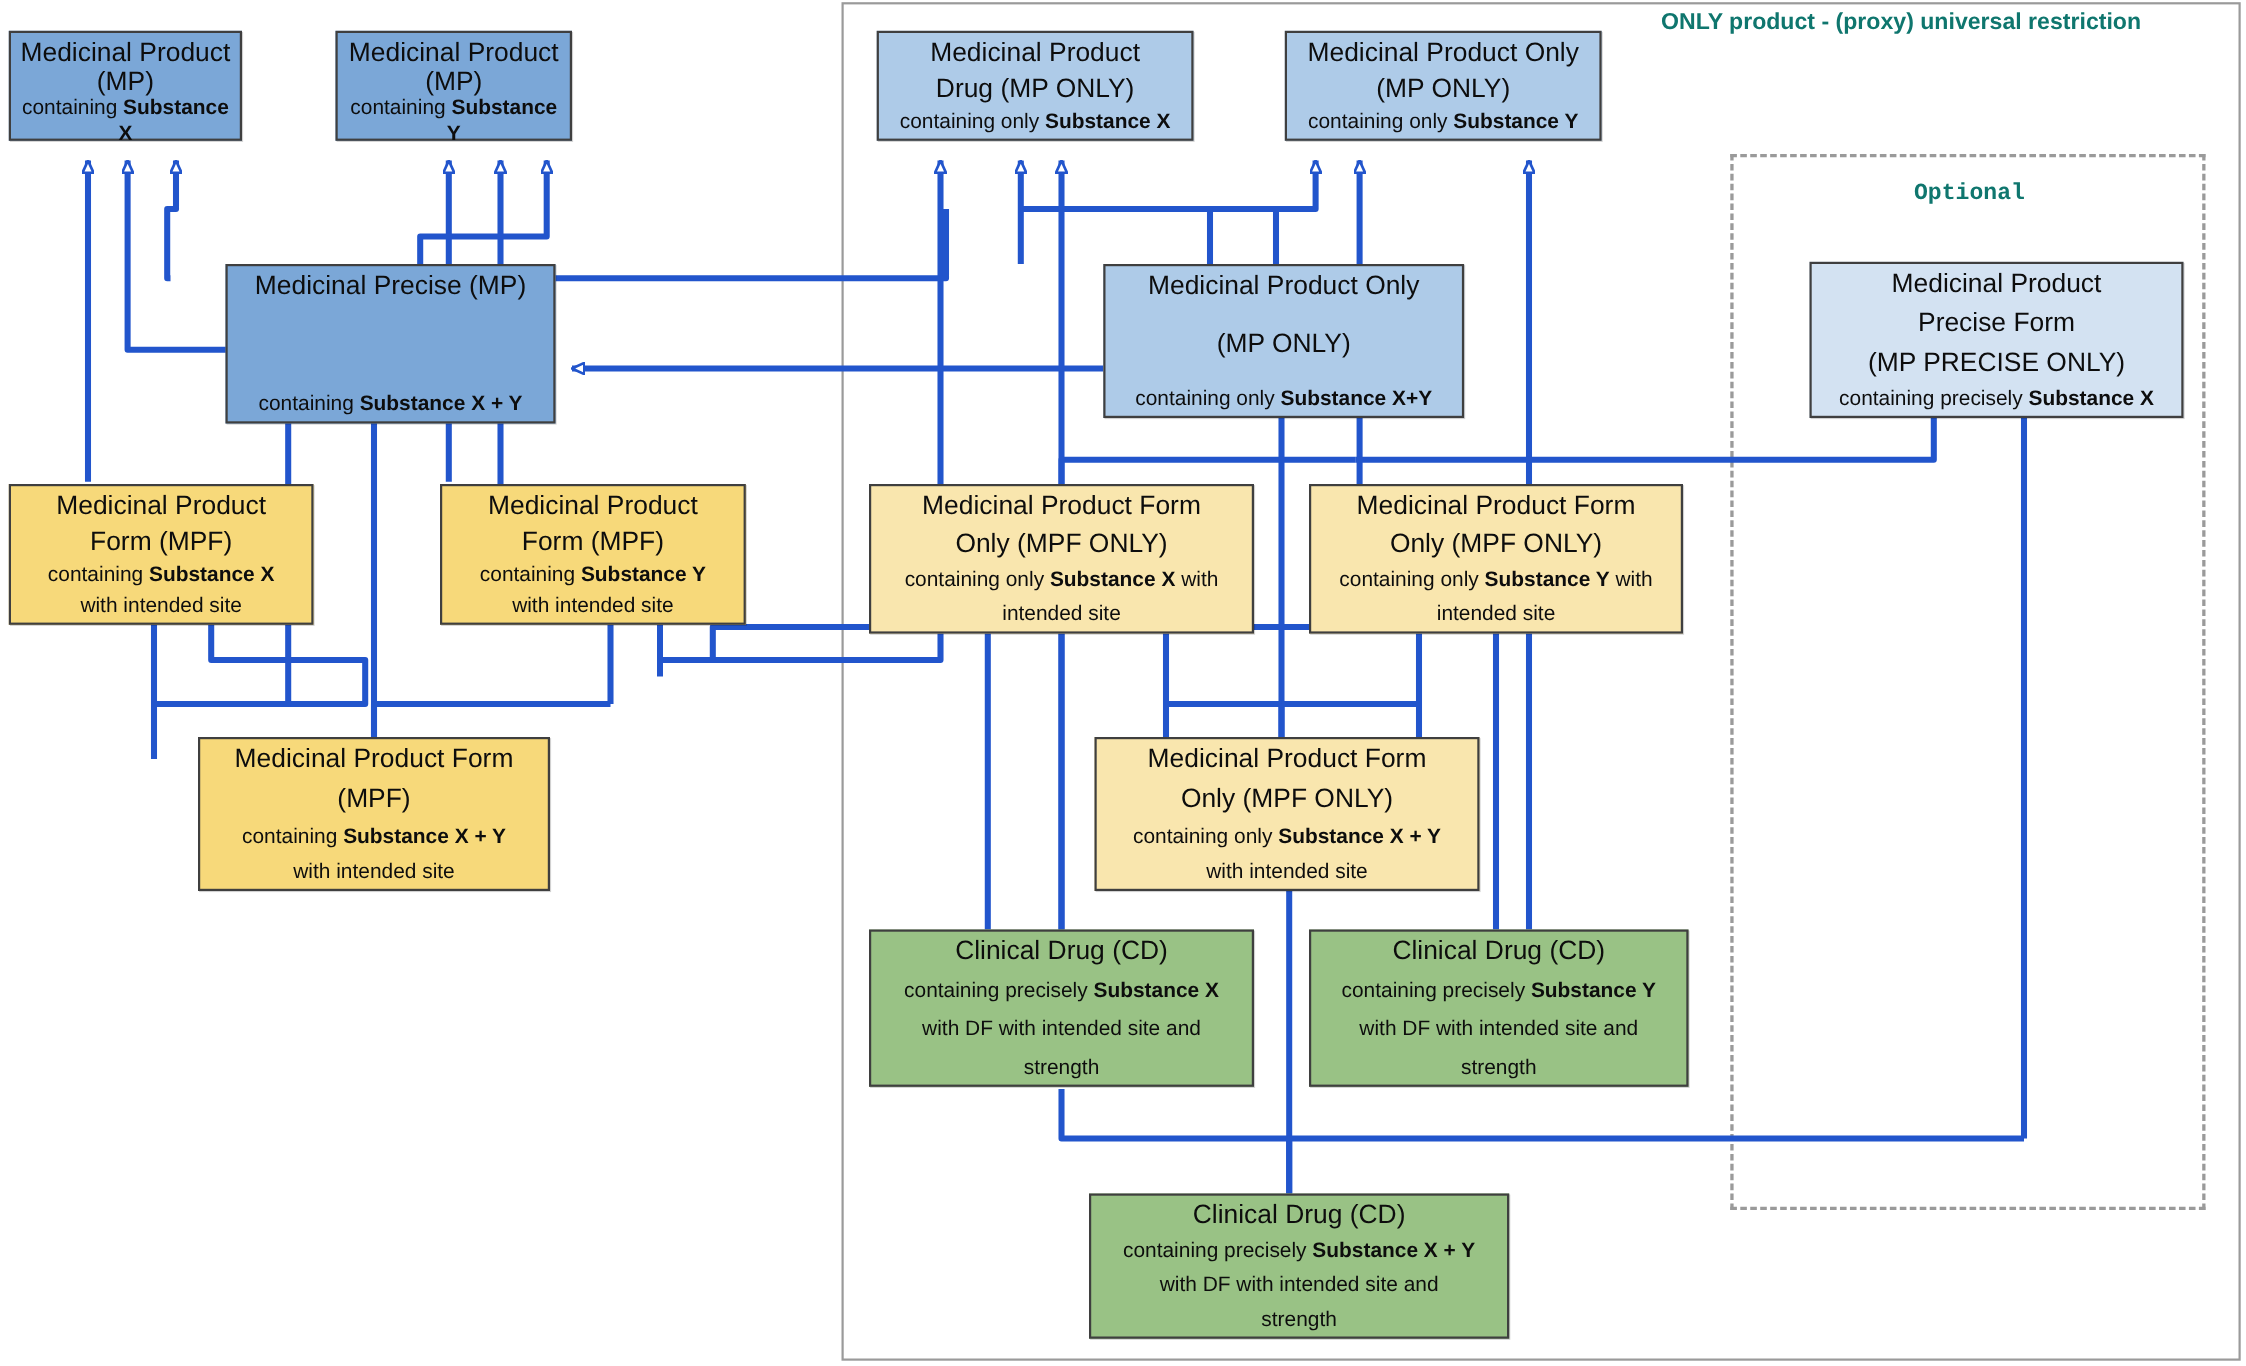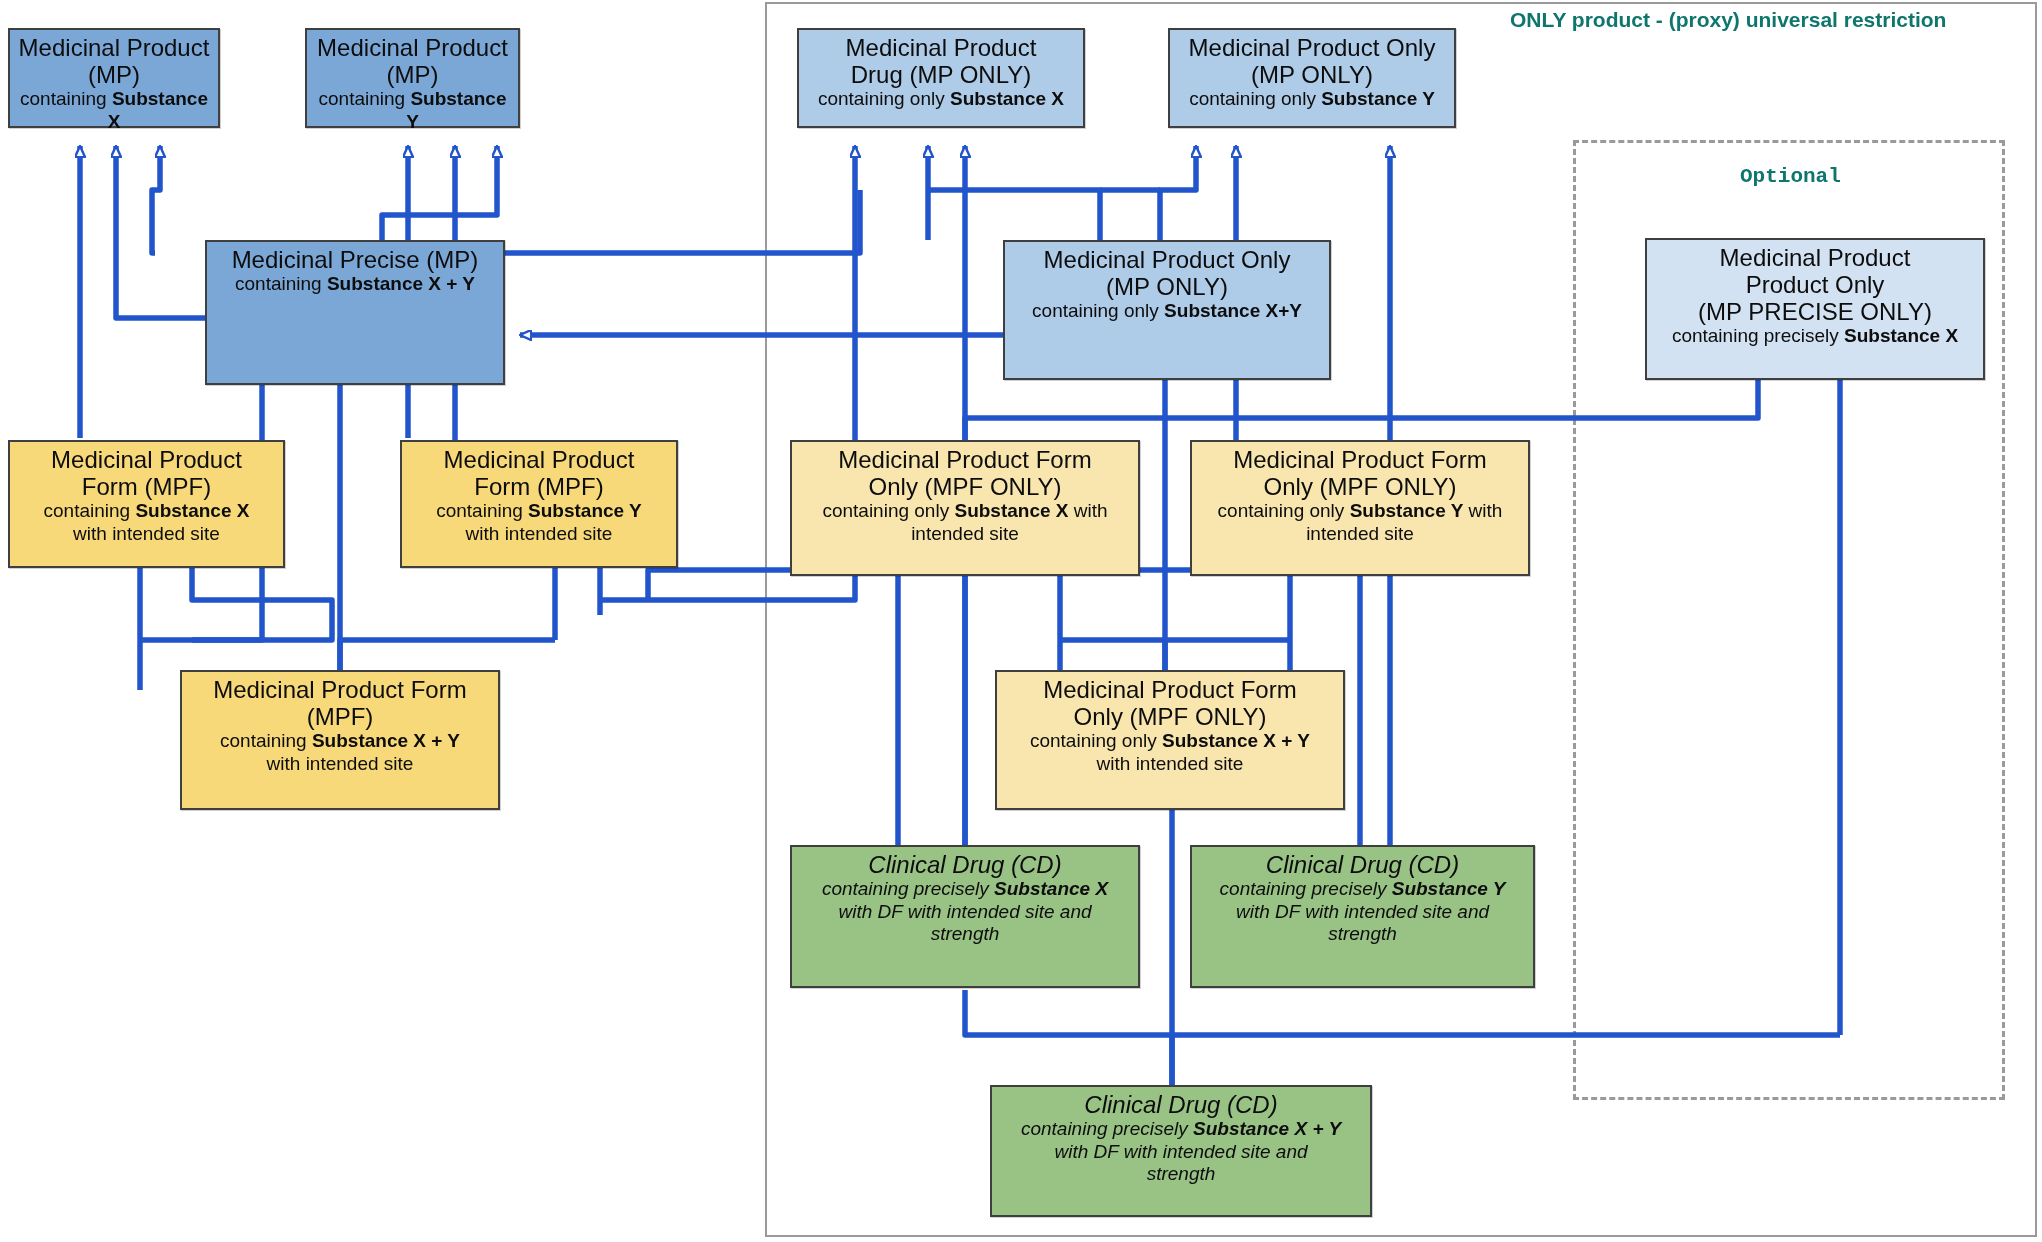--- a/index.html
+++ b/index.html
@@ -4,32 +4,32 @@
 <style>
   html,body{margin:0;padding:0;background:#ffffff;}
   body{font-family:"Liberation Sans","DejaVu Sans",sans-serif;}
   #stage{position:relative;width:2042px;height:1242px;overflow:hidden;background:#fff;}
   #edges{position:absolute;left:0;top:0;width:2042px;height:1242px;pointer-events:none;}
   .region{position:absolute;box-sizing:border-box;}
   .region.solid{border:2px solid #9a9a9a;}
   .region.dashed{border:3px dashed #9a9a9a;}
   .region-label{position:absolute;font-weight:bold;font-size:21px;color:#0f766e;white-space:nowrap;}
   .node{position:absolute;box-sizing:border-box;border:2px solid #3f3f3f;
-        display:flex;flex-direction:column;align-items:center;justify-content:flex-start;
+        display:flex;flex-direction:column;align-items:center;justify-content:space-between;
         text-align:center;color:#0d0d0d;padding:4px 6px;z-index:3;
         box-shadow:1px 1px 0 rgba(0,0,0,0.18);}
   .t1{font-size:24px;line-height:1.13;}
   .t2{font-size:19px;line-height:1.18;}
   .t2 b{font-weight:bold;}
   .mp{background:#7ba7d7;}
   .mponly{background:#aecbe8;}
   .mpprecise{background:#d3e2f2;}
   .mpf{background:#f7d97a;}
   .mpfonly{background:#f9e6ae;}
-  .cd{background:#99c285;font-style:italic;}
+  .cd{background:#99c285;}
 </style>
 </head>
 <body>
 
 <div id="stage">
 
   <div class="region solid" style="left:765px;top:2px;width:1272px;height:1235px;"></div>
   <div class="region-label" style="left:1510px;top:8px;">ONLY product - (proxy) universal restriction</div>
 
   <div class="region dashed" style="left:1573px;top:140px;width:432px;height:960px;"></div>
@@ -140,21 +140,21 @@
   </div>
 
   <div class="node mponly" style="left:1003px;top:240px;width:328px;height:140px;">
     <div class="t1">Medicinal Product Only</div>
     <div class="t1">(MP ONLY)</div>
     <div class="t2"><span>containing only </span><b>Substance X+Y</b><span></span></div>
   </div>
 
   <div class="node mpprecise" style="left:1645px;top:238px;width:340px;height:142px;">
     <div class="t1">Medicinal Product</div>
-    <div class="t1">Product Only</div>
+    <div class="t1">Precise Form</div>
     <div class="t1">(MP PRECISE ONLY)</div>
     <div class="t2"><span>containing precisely </span><b>Substance X</b><span></span></div>
   </div>
 
   <div class="node mpf" style="left:8px;top:440px;width:277px;height:128px;">
     <div class="t1">Medicinal Product</div>
     <div class="t1">Form (MPF)</div>
     <div class="t2"><span>containing </span><b>Substance X</b><span></span></div>
     <div class="t2">with intended site</div>
   </div>

